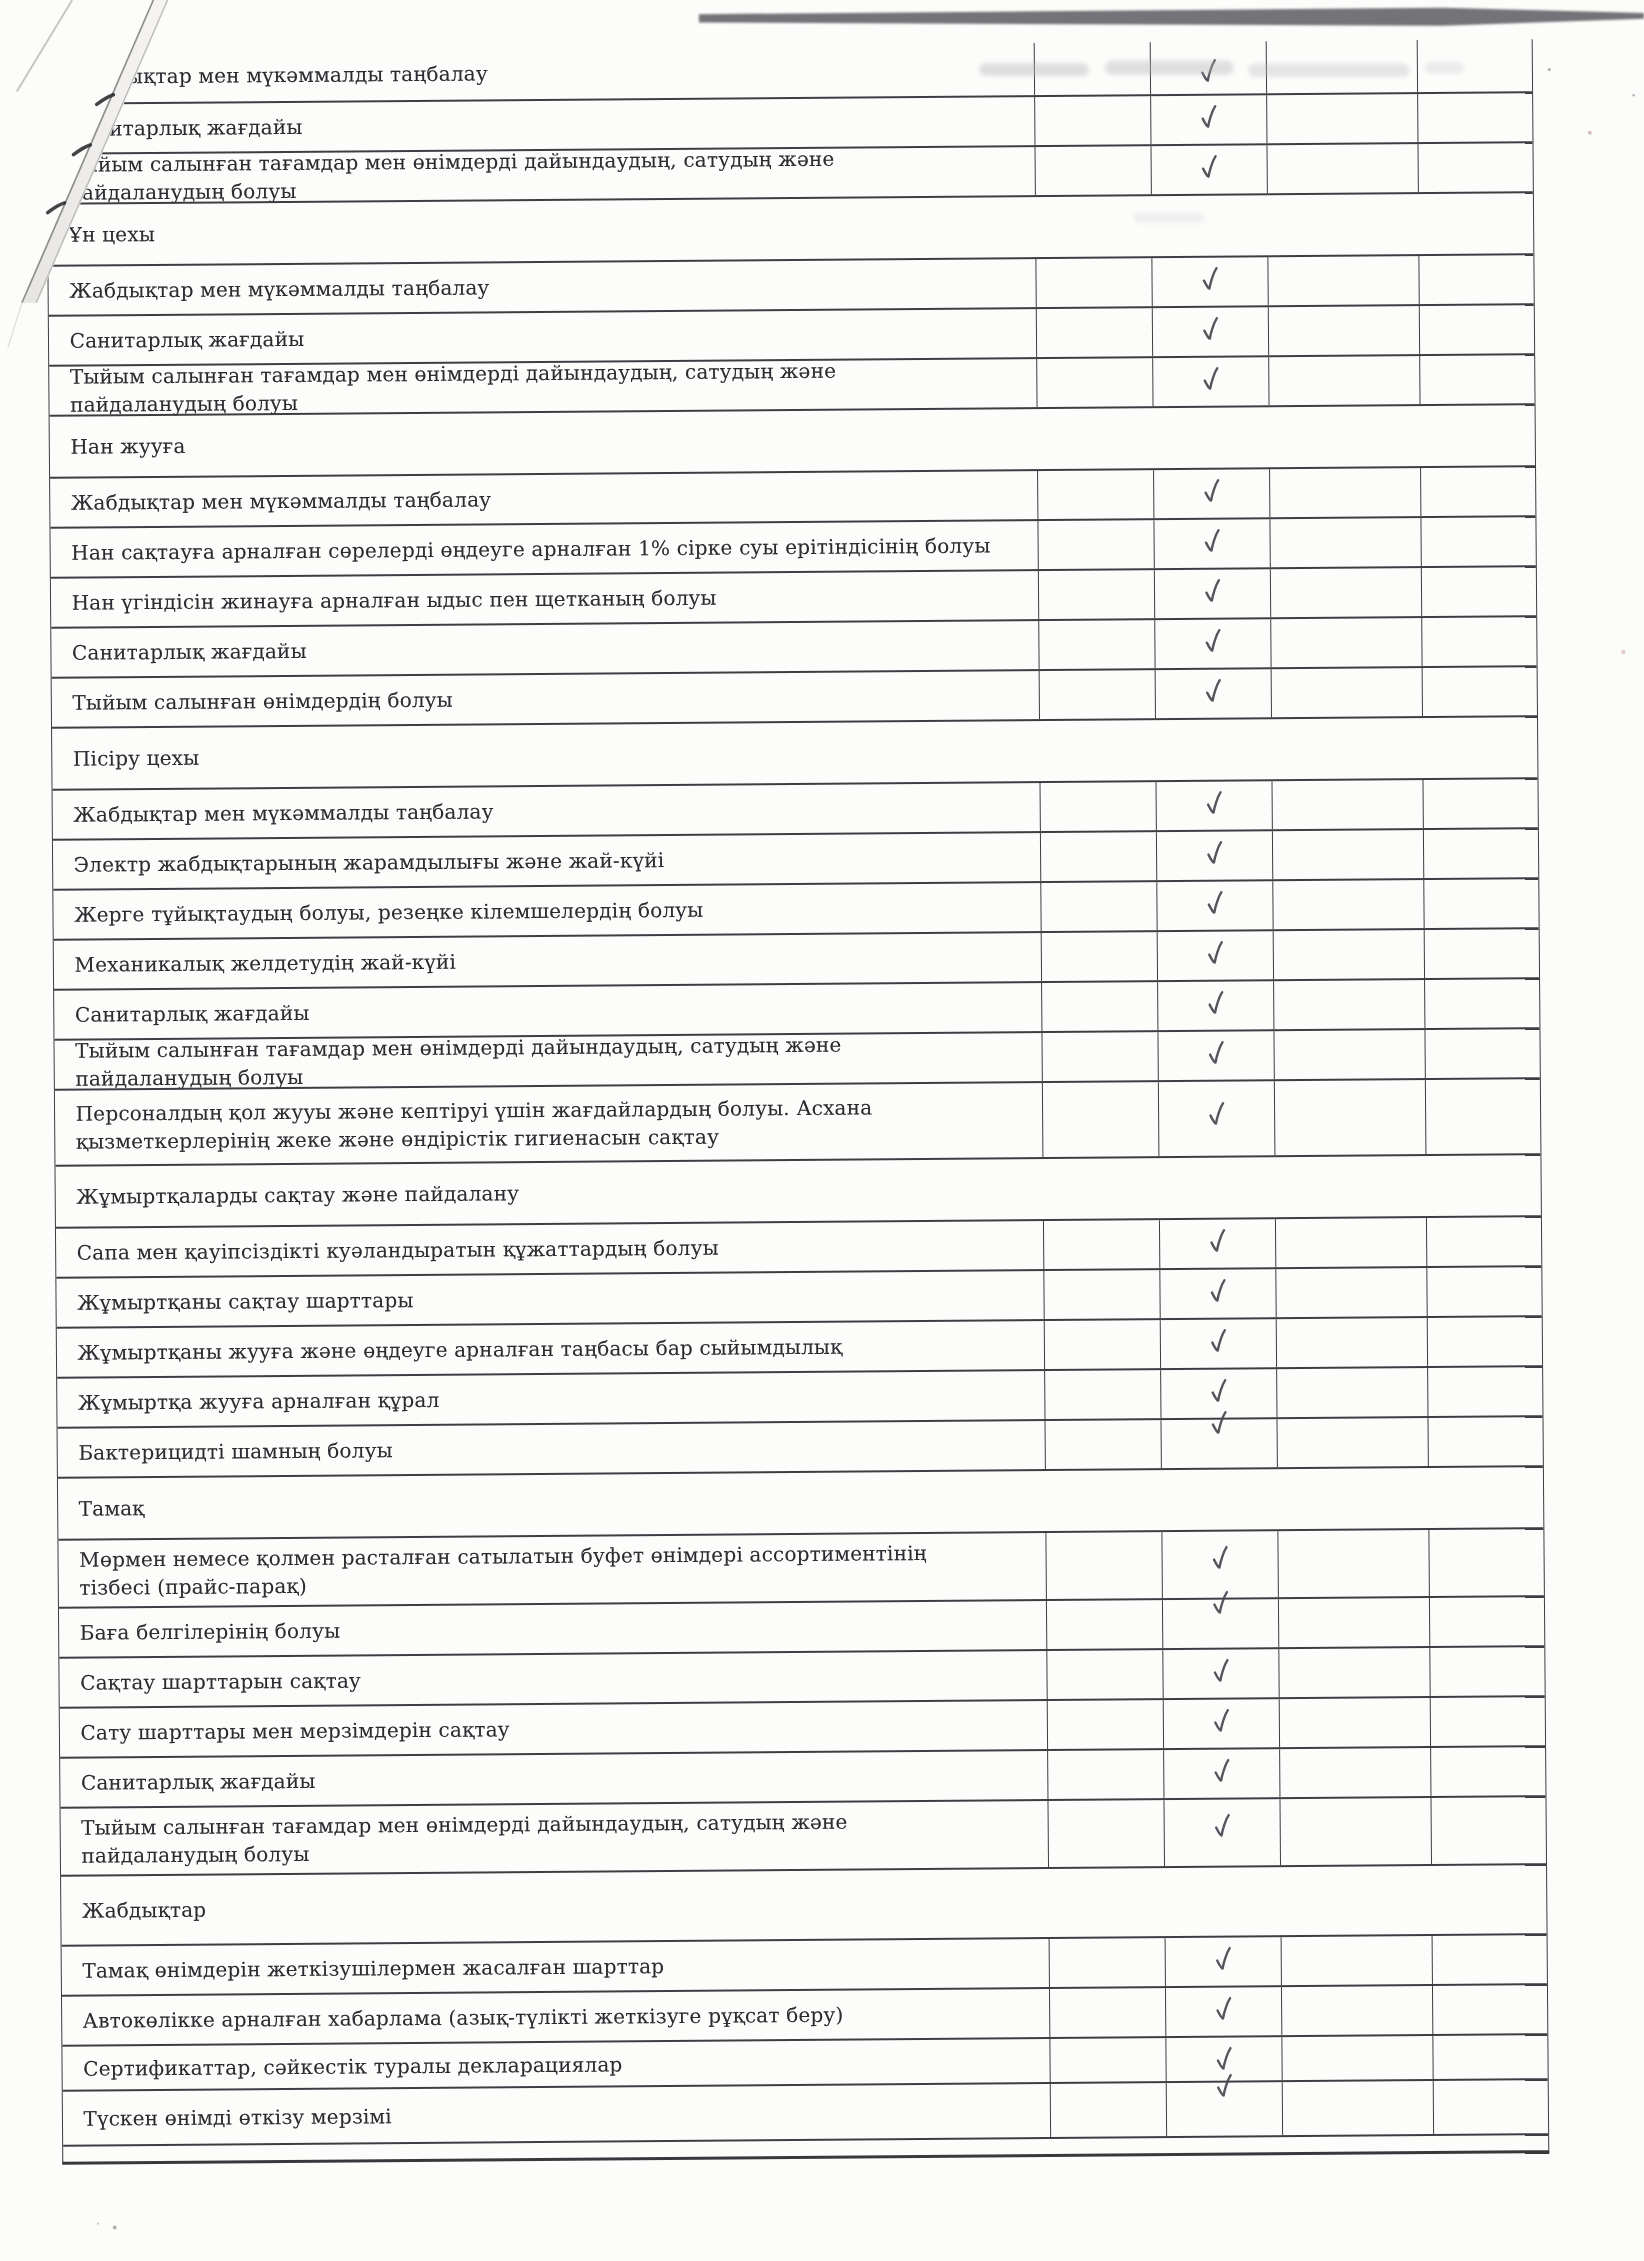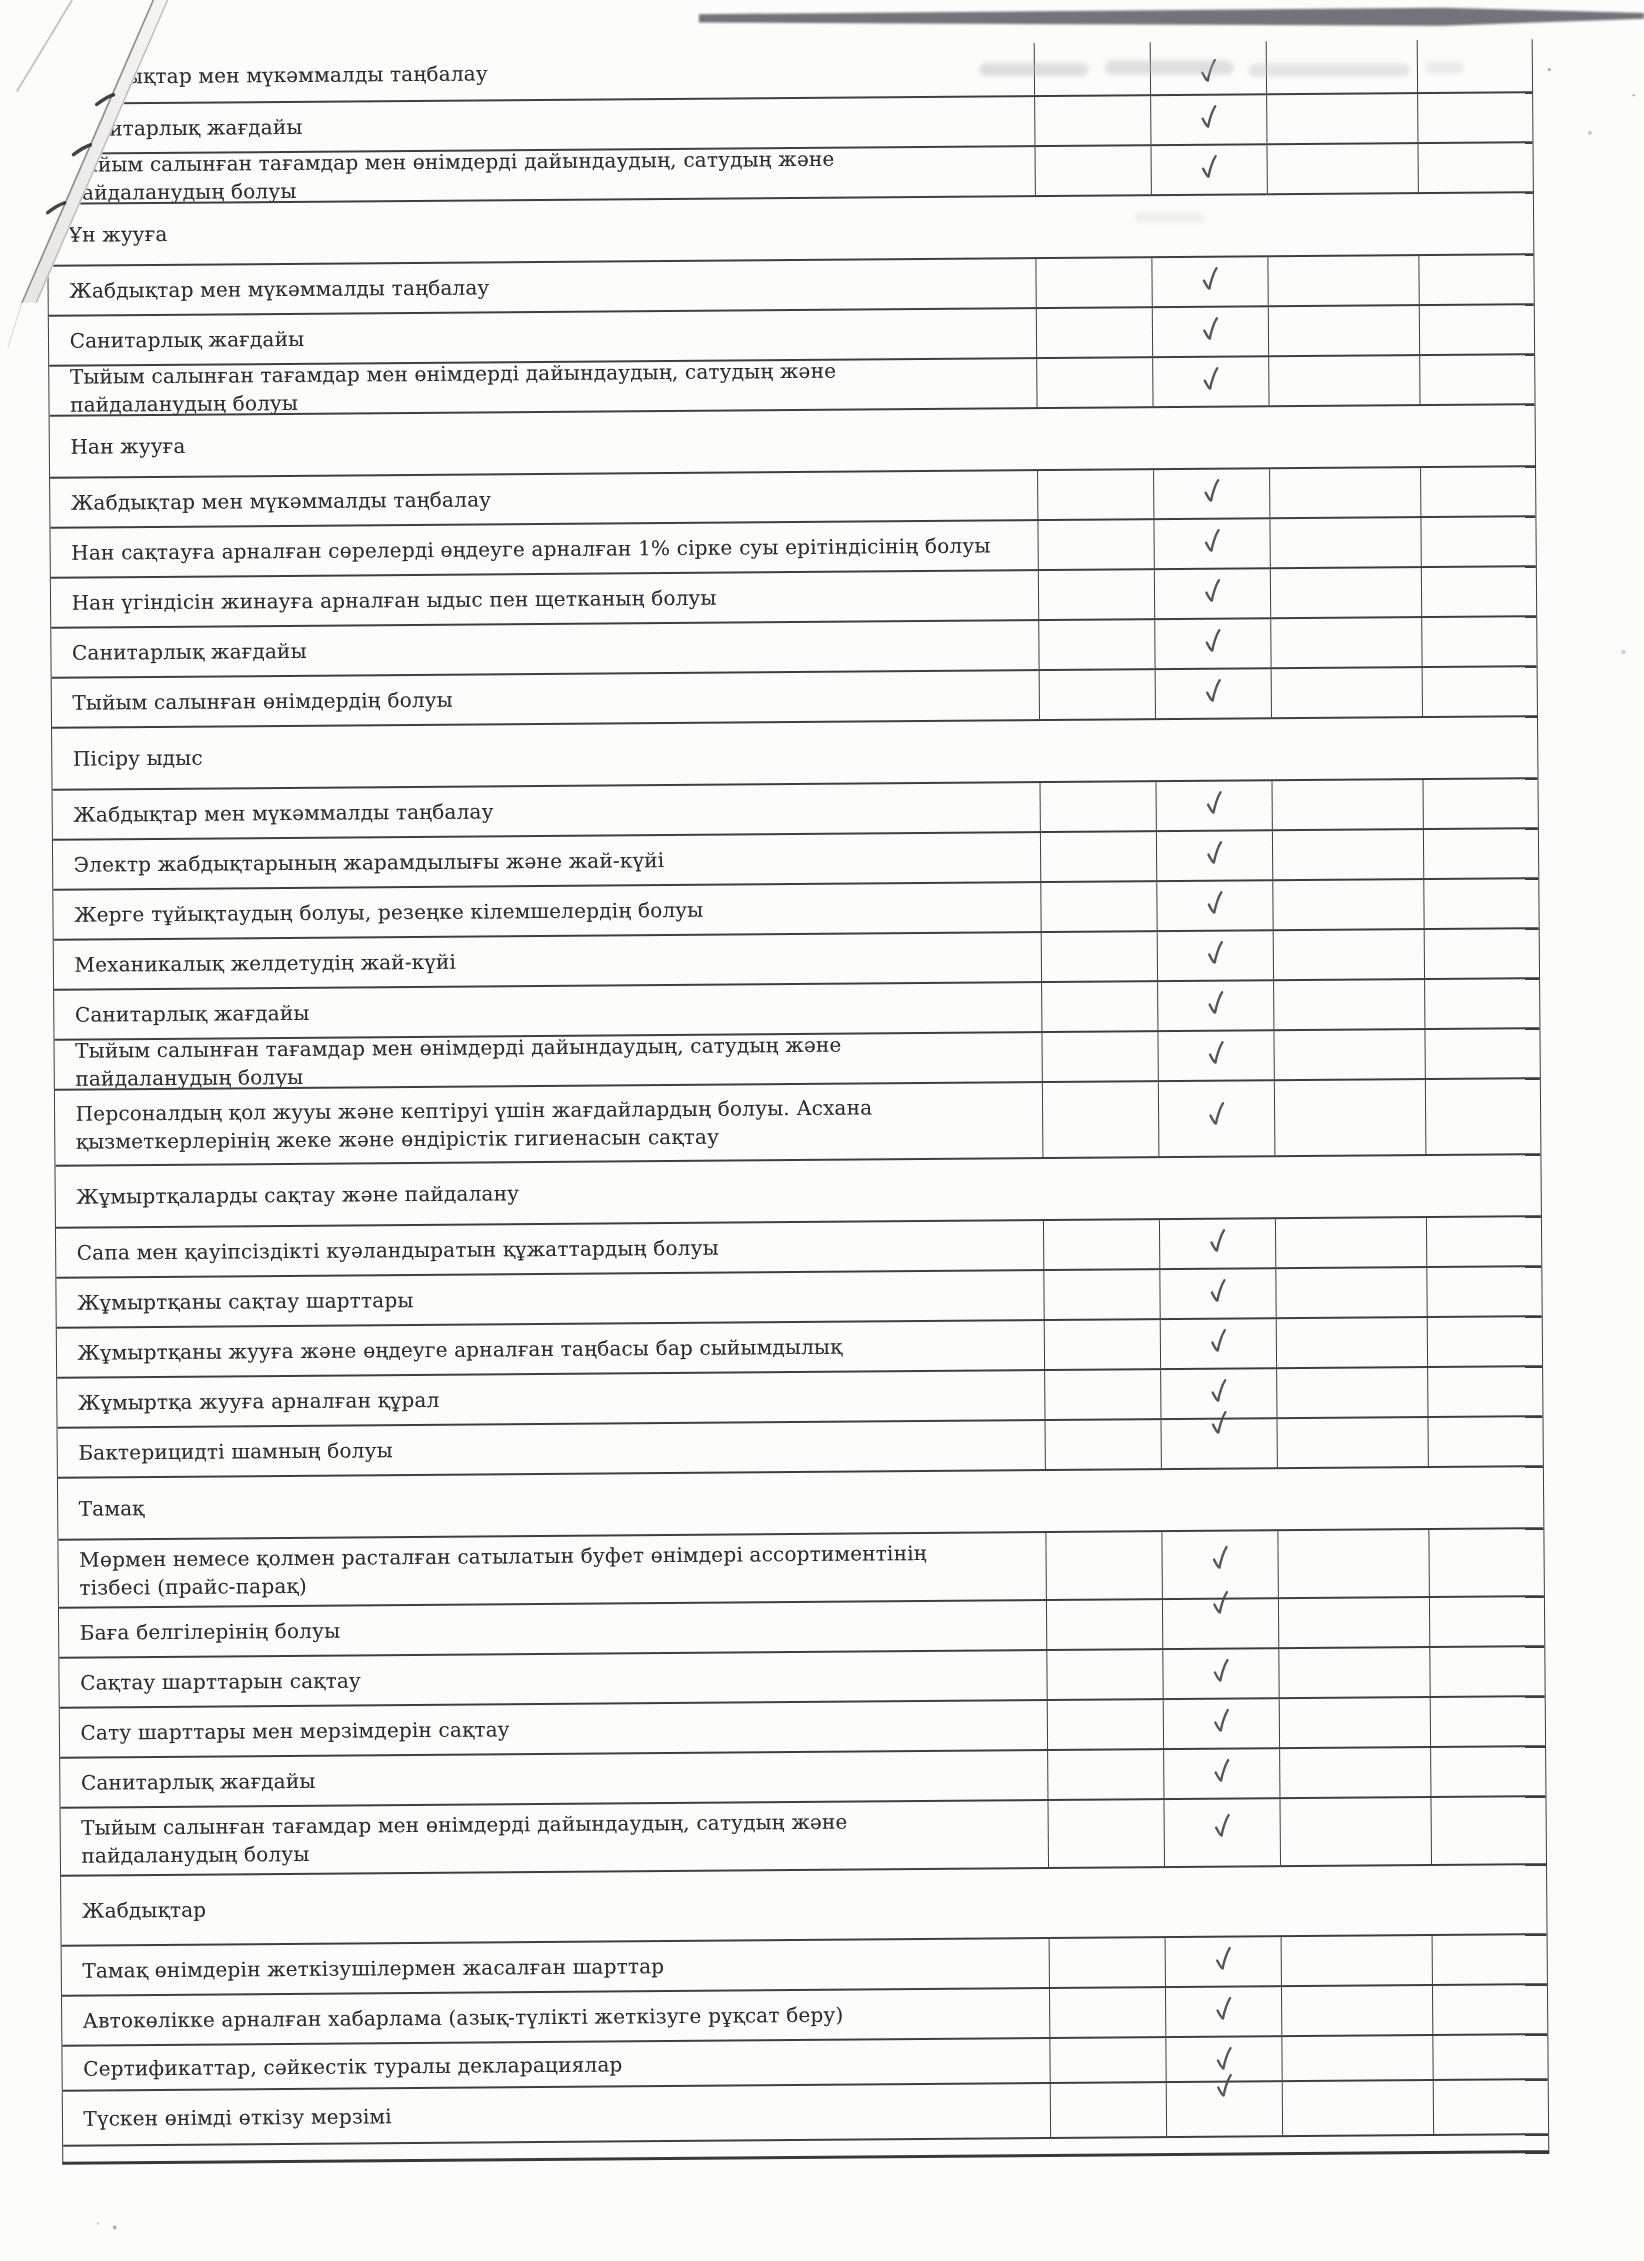--- a/index.html
+++ b/index.html
@@ -113,21 +113,21 @@
         <svg viewBox="0 0 34 46" aria-hidden="true">
           <path d="M6 25 C10 34 13 39 15 39.5 C16.5 31 23 12 29 4"></path>
         </svg>
       </span>
     </div>
     <div class="cell c4"></div>
     <div class="cell c5"></div>
   </div>
         <div class="row section">
     <div class="cell sc">
-      <span class="lbl">Ұн жууға</span>
+      <span class="lbl">Ұн цехы</span>
     </div>
   </div>
         <div class="row item">
     <div class="cell c1">
       <span class="lbl">Жабдықтар мен мүкәммалды таңбалау</span>
     </div>
     <div class="cell c2"></div>
     <div class="cell c3">
       <span class="check">
         <svg viewBox="0 0 34 46" aria-hidden="true">
@@ -243,21 +243,21 @@
         <svg viewBox="0 0 34 46" aria-hidden="true">
           <path d="M6 25 C10 34 13 39 15 39.5 C16.5 31 23 12 29 4"></path>
         </svg>
       </span>
     </div>
     <div class="cell c4"></div>
     <div class="cell c5"></div>
   </div>
         <div class="row section">
     <div class="cell sc">
-      <span class="lbl">Пісіру ыдыс</span>
+      <span class="lbl">Пісіру цехы</span>
     </div>
   </div>
         <div class="row item">
     <div class="cell c1">
       <span class="lbl">Жабдықтар мен мүкәммалды таңбалау</span>
     </div>
     <div class="cell c2"></div>
     <div class="cell c3">
       <span class="check">
         <svg viewBox="0 0 34 46" aria-hidden="true">

